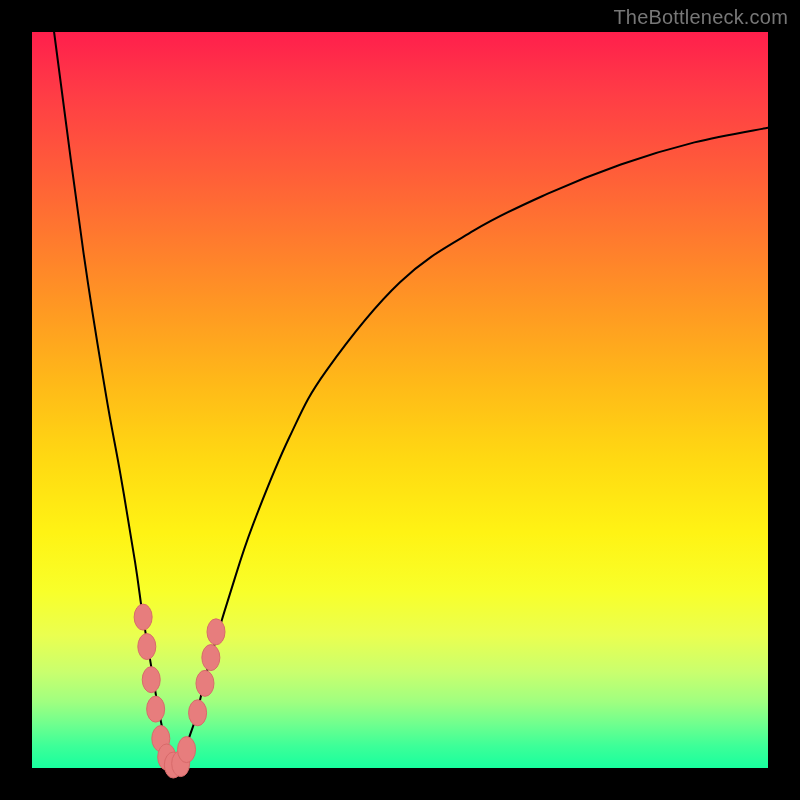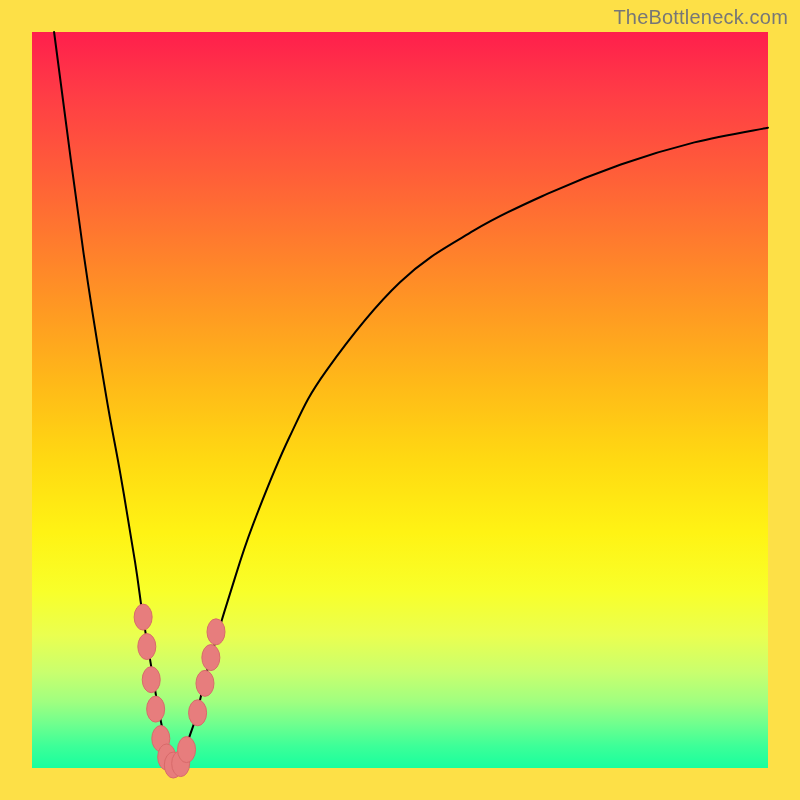--- a/index.html
+++ b/index.html
@@ -7,21 +7,21 @@
     padding: 0;
     width: 800px;
     height: 800px;
     overflow: hidden;
     font-family: Arial, Helvetica, sans-serif;
   }
   .frame {
     position: relative;
     width: 800px;
     height: 800px;
-    background: #fde047;
+    background: #000000;
   }
   .plot-area {
     position: absolute;
     left: 32px;
     top: 32px;
     width: 736px;
     height: 736px;
     background: linear-gradient(
       to bottom,
       #ff1f4c 0%,

